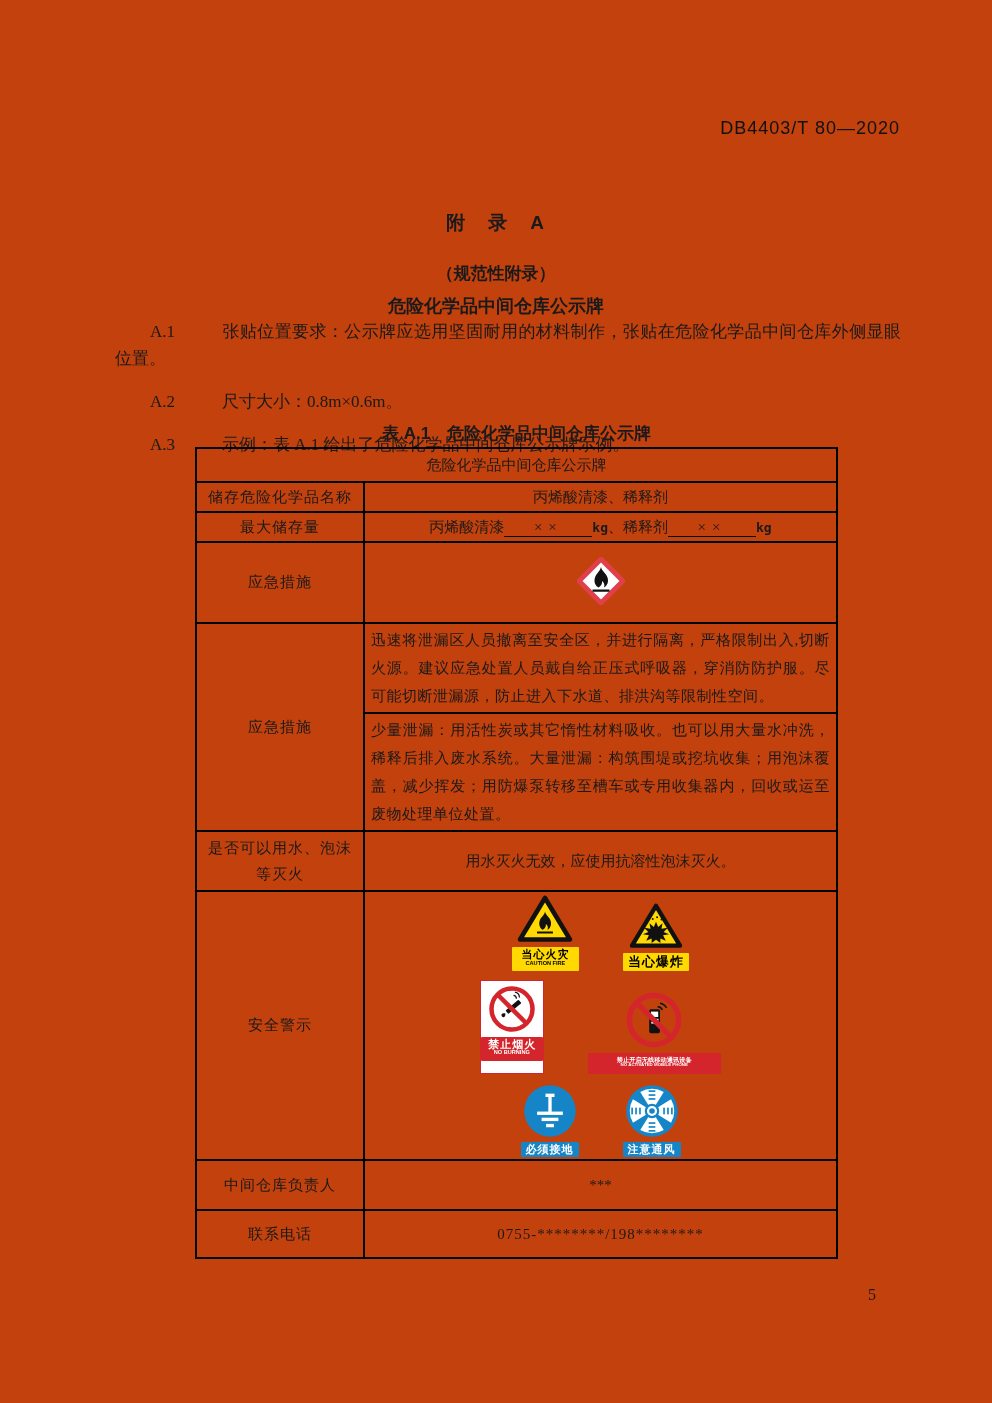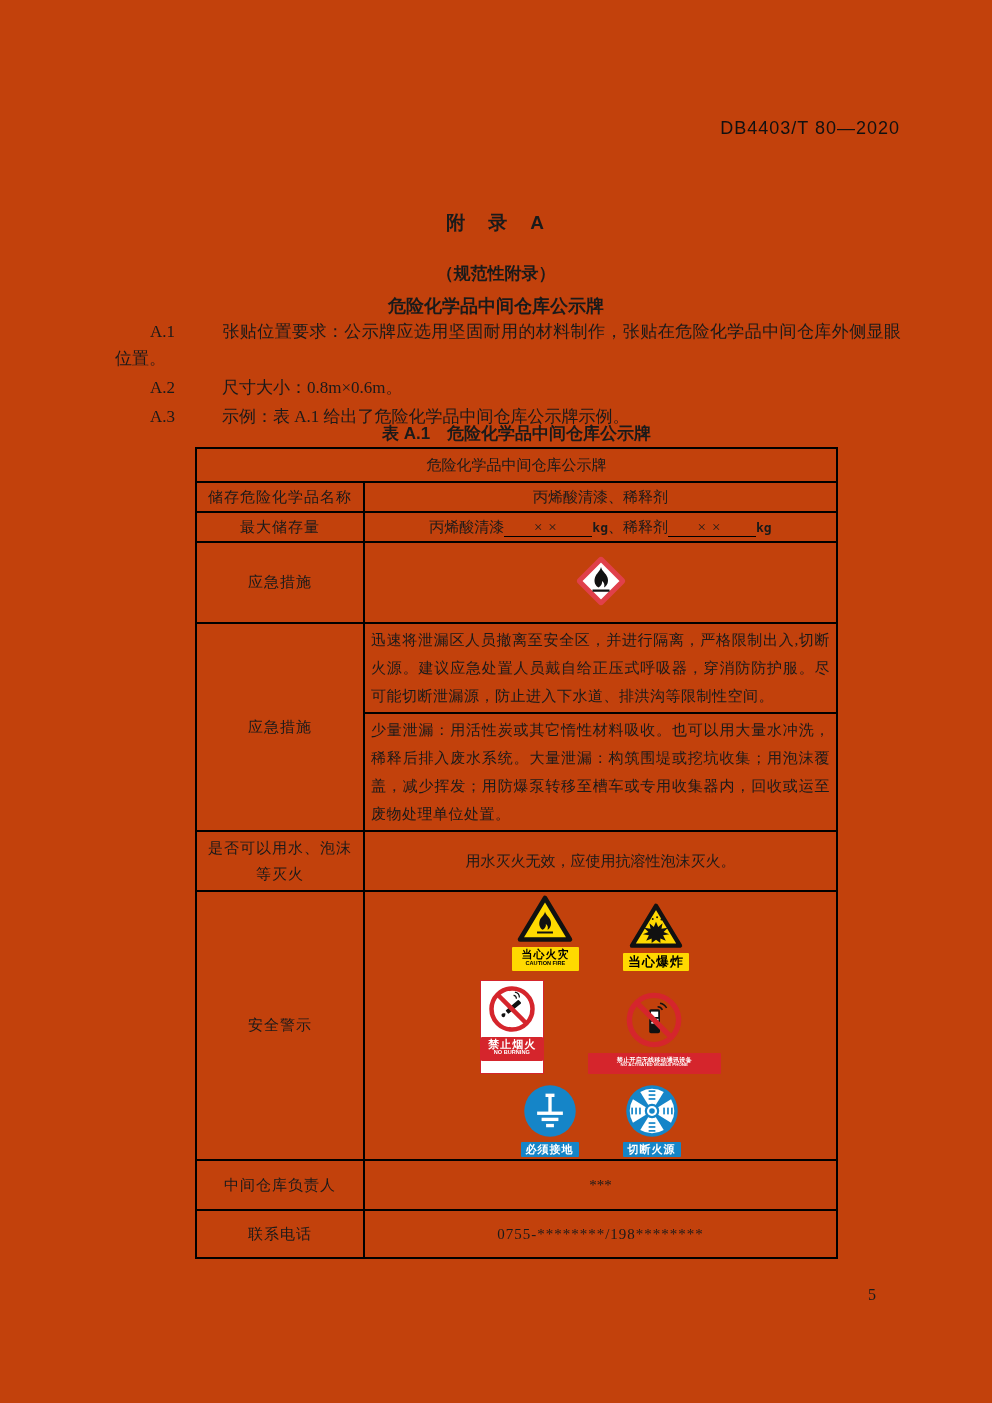--- a/index.html
+++ b/index.html
@@ -17,21 +17,21 @@
     font-size: 18px; letter-spacing: 1px;
     font-family: "Liberation Sans", sans-serif;
     color: #111;
   }
   .headings { position: absolute; top: 210px; left: 0; width: 100%; text-align: center; }
   .h-appendix { font-size: 19px; font-weight: bold; font-family: "Liberation Sans", sans-serif; letter-spacing: 2px; }
   .h-sub { font-size: 17px; font-weight: bold; font-family: "Liberation Sans", sans-serif; margin-top: 26px; }
   .h-subject { font-size: 18px; font-weight: bold; font-family: "Liberation Sans", sans-serif; margin-top: 9px; }
   .clauses { position: absolute; top: 318px; left: 115px; width: 786px; font-size: 17px; line-height: 27px; }
   .clause { margin: 0 0 0 0; text-indent: 35px; text-align: justify; }
-  .clause + .clause { margin-top: 2px; }
+  .clause + .clause { margin-top: 16px; }
   .clause-no { display: inline-block; min-width: 72px; text-indent: 0; }
   .table-caption {
     position: absolute; top: 422px; left: 195px; width: 643px;
     text-align: center; font-size: 17px; font-weight: bold;
     font-family: "Liberation Sans", sans-serif;
   }
   table.notice { 
     position: absolute; top: 447px; left: 195px;
     border-collapse: collapse; width: 643px; table-layout: fixed;
     font-size: 15px;
@@ -232,21 +232,21 @@
                       <rect x="44" y="13" width="12" height="3" fill="#1585C8"></rect>
                         <rect x="44" y="20" width="12" height="3" fill="#1585C8"></rect>
                         <rect x="44" y="27" width="12" height="3" fill="#1585C8"></rect>
                     </g>
                     <circle cx="50" cy="50" r="13" fill="#1585C8"></circle>
                     <circle cx="50" cy="50" r="9" fill="#ffffff"></circle>
                     <circle cx="50" cy="50" r="5" fill="#1585C8"></circle>
                   </g>
                 </svg>
                 <div class="band blue">
-                  <div class="zh">切断火源</div>
+                  <div class="zh">注意通风</div>
                 </div>
               </div>
             </div>
 
           </div>
         </td>
       </tr>
       <tr>
         <td class="lbl" style="height:44px">中间仓库负责人</td>
         <td class="c">***</td>

